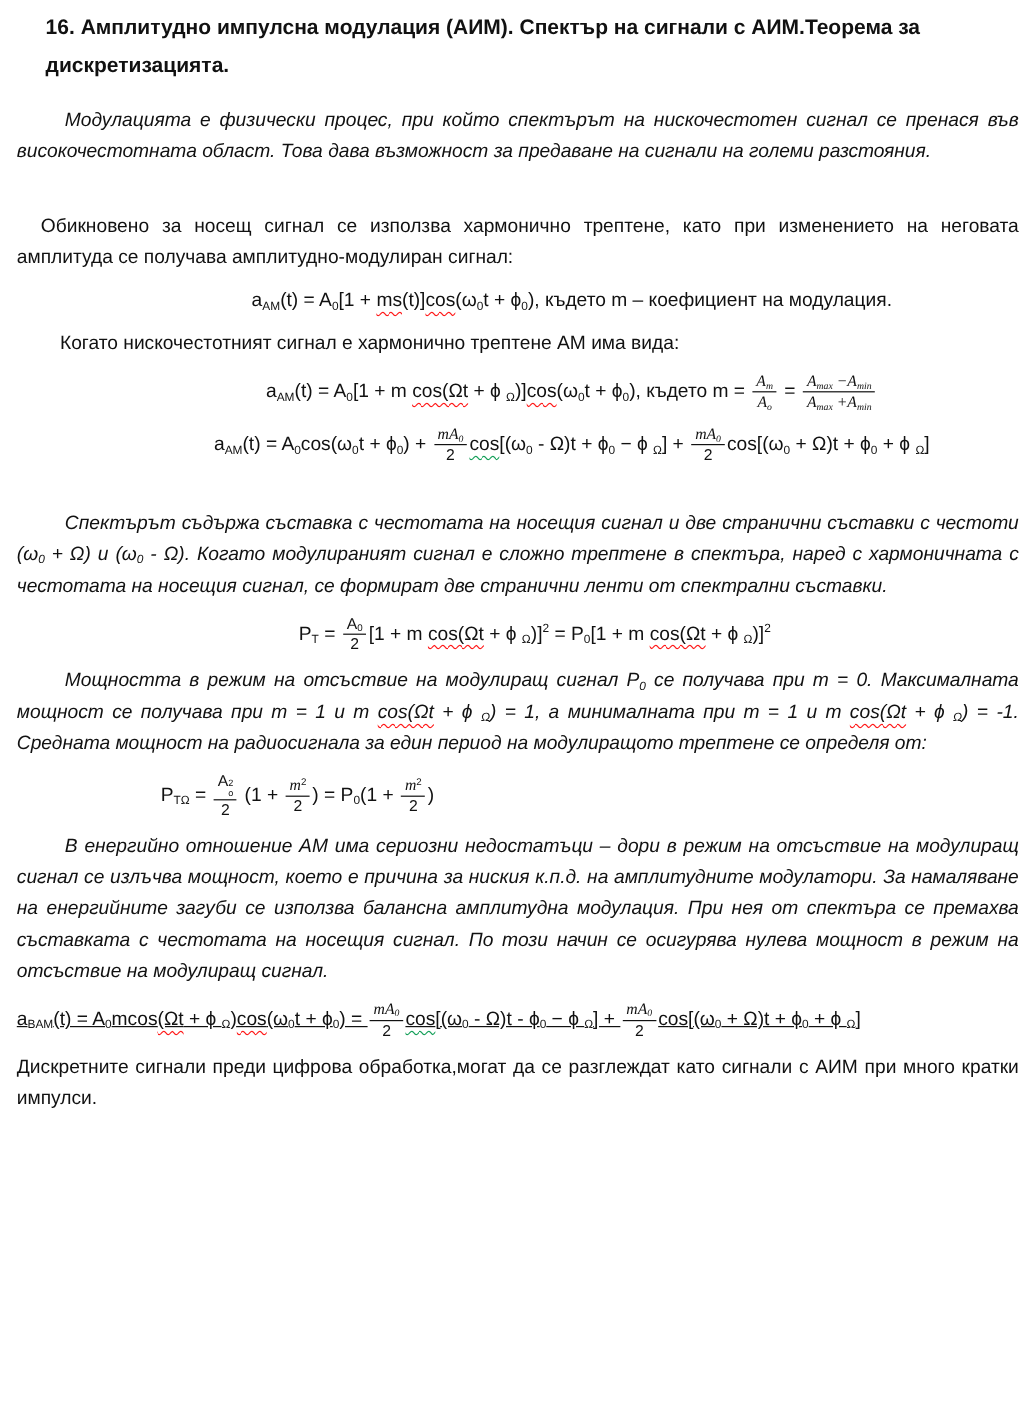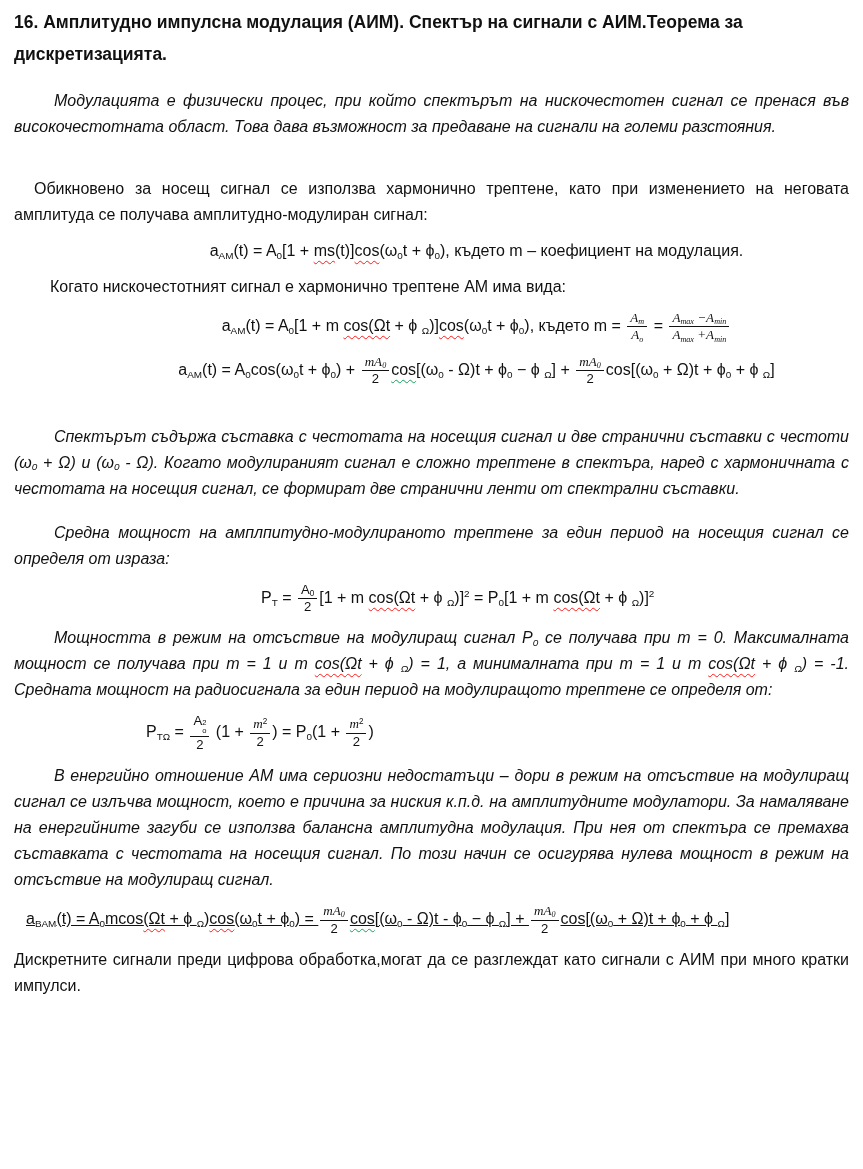--- a/index.html
+++ b/index.html
@@ -12,25 +12,25 @@
   .page{
     box-sizing:border-box;
     width:863px;height:1169px;
     padding:6px 14px 0 14px;
     font-size:16px;line-height:26px;
     overflow:hidden;
   }
   .block{margin:0;}
   .heading{
     font-weight:bold;font-size:17.5px;line-height:32px;
-    margin-bottom:14px;text-align:left;
+    margin-bottom:14px;text-align:left;margin-left:24px;
   }
   .para{text-align:justify;margin-top:36px;}
   .formula{
-    margin:10px 12px;white-space:nowrap;
+    margin:10px 0;white-space:nowrap;
   }
   
   .v-i40{text-indent:40px;font-style:italic;}
   .v-i36{text-indent:36px;}
   .v-i20{text-indent:20px;}
   .v-i0{text-indent:0;}
   
   .v-center{text-align:center;padding-left:90px;}
   .v-left-235{text-align:left;padding-left:235px;}
   .v-left-120{text-align:left;padding-left:120px;}
@@ -86,21 +86,20 @@
         <span class="den"><span class="it">A</span><sub class="it">max</sub><span class="it"> +A</span><sub class="it">min</sub></span>
       </span></div>
     <div class="block formula v-center"><span>a</span><sub>AM</sub><span>(t) = A</span><sub>0</sub><span>cos(ω</span><sub>0</sub><span>t + ϕ</span><sub>0</sub><span>) + </span><span class="frac">
         <span class="num"><span class="it">mA</span><sub class="it">0</sub></span>
         <span class="den"><span>2</span></span>
       </span><span class="grn">cos</span><span>[(ω</span><sub>0</sub><span> - Ω)t + ϕ</span><sub>0</sub><span> − ϕ </span><sub>Ω</sub><span>] + </span><span class="frac">
         <span class="num"><span class="it">mA</span><sub class="it">0</sub></span>
         <span class="den"><span>2</span></span>
       </span><span>cos[(ω</span><sub>0</sub><span> + Ω)t + ϕ</span><sub>0</sub><span> + ϕ </span><sub>Ω</sub><span>]</span></div>
     <div class="block para v-i40"><span>Спектърът съдържа съставка с честотата на носещия сигнал и две странични съставки с честоти (ω</span><sub>0</sub><span> + Ω) и (ω</span><sub>0</sub><span> - Ω). Когато модулираният сигнал е сложно трептене в спектъра, наред с хармоничната с честотата на носещия сигнал, се формират две странични ленти от спектрални съставки.</span></div>
-    <div class="block para v-i40 v-gap-top-lg"><span>Средна мощност на амплпитудно-модулираното трептене за един период на носещия сигнал се определя от израза:</span></div>
     <div class="block formula v-left-235"><span>P</span><sub>T</sub><span> = </span><span class="frac">
         <span class="num"><span>A</span><sub>0</sub></span>
         <span class="den"><span>2</span></span>
       </span><span>[1 + m </span><span class="red">cos(Ωt</span><span> + ϕ </span><sub>Ω</sub><span>)]</span><sup>2</sup><span> = P</span><sub>0</sub><span>[1 + m </span><span class="red">cos(Ωt</span><span> + ϕ </span><sub>Ω</sub><span>)]</span><sup>2</sup></div>
     <div class="block para v-i40 v-gap-top-sm"><span>Мощността в режим на отсъствие на модулиращ сигнал P</span><sub>0</sub><span> се получава при m = 0. Максималната мощност се получава при m = 1 и m </span><span class="red">cos(Ωt</span><span> + ϕ </span><sub>Ω</sub><span>) = 1, а минималната при m = 1 и m </span><span class="red">cos(Ωt</span><span> + ϕ </span><sub>Ω</sub><span>) = -1. Средната мощност на радиосигнала за един период на модулиращото трептене се определя от:</span></div>
     <div class="block formula v-left-120"><span>P</span><sub>TΩ</sub><span> = </span><span class="frac">
         <span class="num"><span>A</span><span class="stack">
             <span>2</span>
             <span>o</span>
           </span></span>

